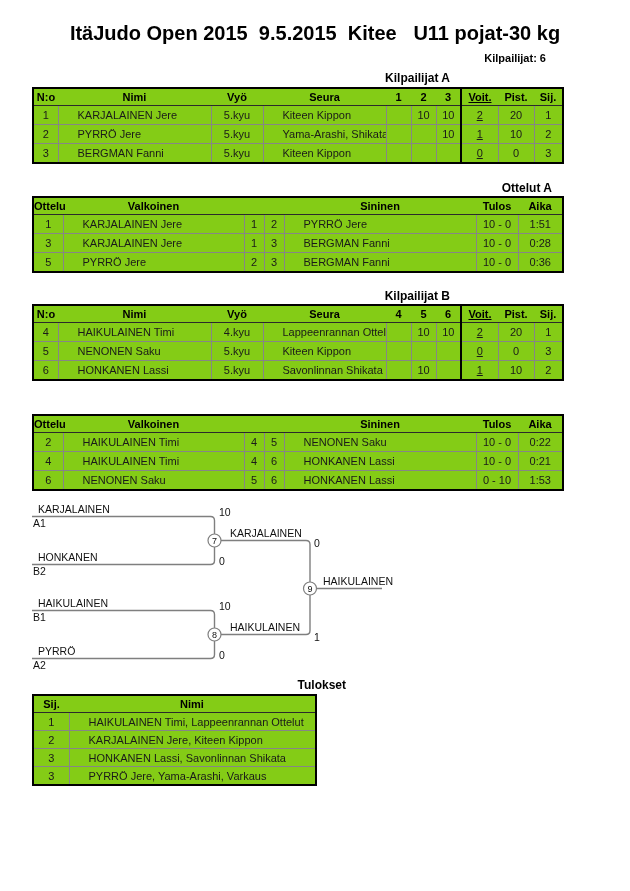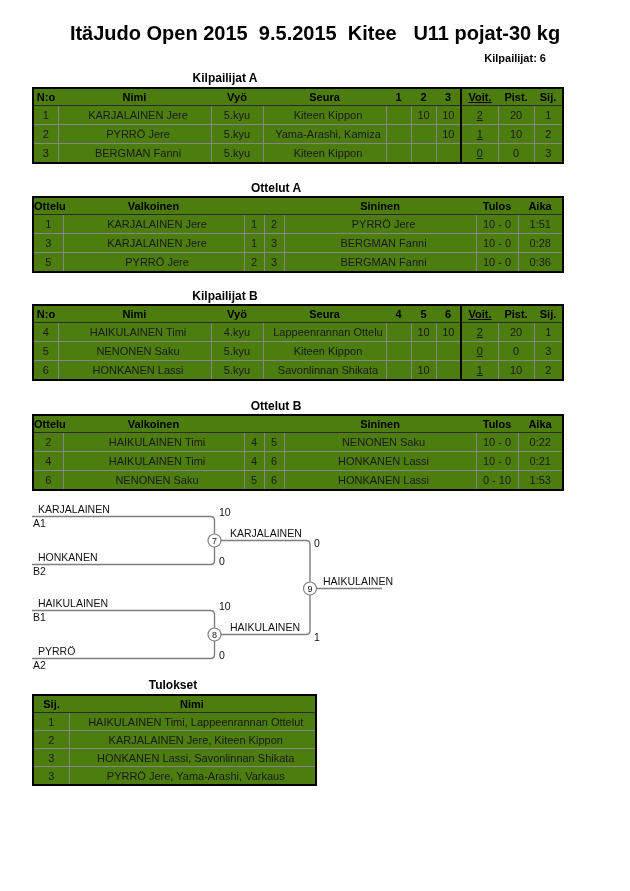--- a/index.html
+++ b/index.html
@@ -1,28 +1,28 @@
 <!DOCTYPE html>
 <html><head>
 <meta charset="utf-8">
 <style>
   html,body{margin:0;padding:0;background:#fff;}
   .page{position:relative;width:578px;height:891px;background:#fff;overflow:hidden;
         font-family:"Liberation Sans","DejaVu Sans",sans-serif;color:#111;}
   .main-title{position:absolute;top:22px;left:0;width:630px;text-align:center;
               font-size:20px;font-weight:bold;white-space:pre;color:#000;}
   .count{position:absolute;top:52px;right:32px;font-size:11px;font-weight:bold;color:#000;}
-  .sec{position:absolute;font-weight:bold;font-size:12px;text-align:center;color:#000;white-space:nowrap;}
-  .t{position:absolute;border-collapse:collapse;table-layout:fixed;background:#4d7c0f;
+  .sec{position:absolute;font-weight:bold;font-size:12px;text-align:right;color:#000;white-space:nowrap;}
+  .t{position:absolute;border-collapse:collapse;table-layout:fixed;background:#84cc16;
      border:2.5px solid #000;font-size:11px;color:#1a1a1a;}
   .t th{font-weight:bold;padding:0;height:16px;text-align:center;white-space:nowrap;
         border:0;border-bottom:1.5px solid #2b2b2b;overflow:visible;color:#000;}
   .t td{padding:0;height:18px;text-align:center;white-space:nowrap;
         border:1px solid #868686;overflow:hidden;}
-  .t td.left{text-align:center;padding-left:7px;}
+  .t td.left{text-align:left;padding-left:19px;}
   .t .sep{border-left:2.5px solid #000;text-decoration:underline;}
   .results td{height:17px;}
   .bracket{position:absolute;left:0;top:0;width:630px;height:891px;}
   .bracket path{fill:none;stroke:#7f7f7f;stroke-width:1.4;}
   .bracket circle{fill:#fff;stroke:#7f7f7f;stroke-width:1.2;}
   .bracket text{font-family:"Liberation Sans","DejaVu Sans",sans-serif;font-size:10.5px;fill:#111;}
   .bracket text.mnum{font-size:9px;text-anchor:middle;}
 </style>
 </head>
 <body>
@@ -70,21 +70,21 @@
         <td>10</td>
         <td>10</td>
         <td class="sep">2</td>
         <td>20</td>
         <td>1</td>
       </tr>
       <tr>
         <td>2</td>
         <td class="left">PYRRÖ Jere</td>
         <td>5.kyu</td>
-        <td class="left">Yama-Arashi, Kamiza</td>
+        <td class="left">Yama-Arashi, Shikata</td>
         <td></td>
         <td></td>
         <td>10</td>
         <td class="sep">1</td>
         <td>10</td>
         <td>2</td>
       </tr>
       <tr>
         <td>3</td>
         <td class="left">BERGMAN Fanni</td>
@@ -214,21 +214,20 @@
         <td></td>
         <td>10</td>
         <td></td>
         <td class="sep">1</td>
         <td>10</td>
         <td>2</td>
       </tr>
     </tbody>
   </table>
 
-  <div class="sec" style="top:399px;left:0;width:552px">Ottelut B</div>
   <table class="t" style="left:32px;top:414px;width:530px">
     <colgroup>
         <col style="width:30px">
         <col style="width:181px">
         <col style="width:20px">
         <col style="width:20px">
         <col style="width:192px">
         <col style="width:42px">
         <col style="width:45px">
       </colgroup>

